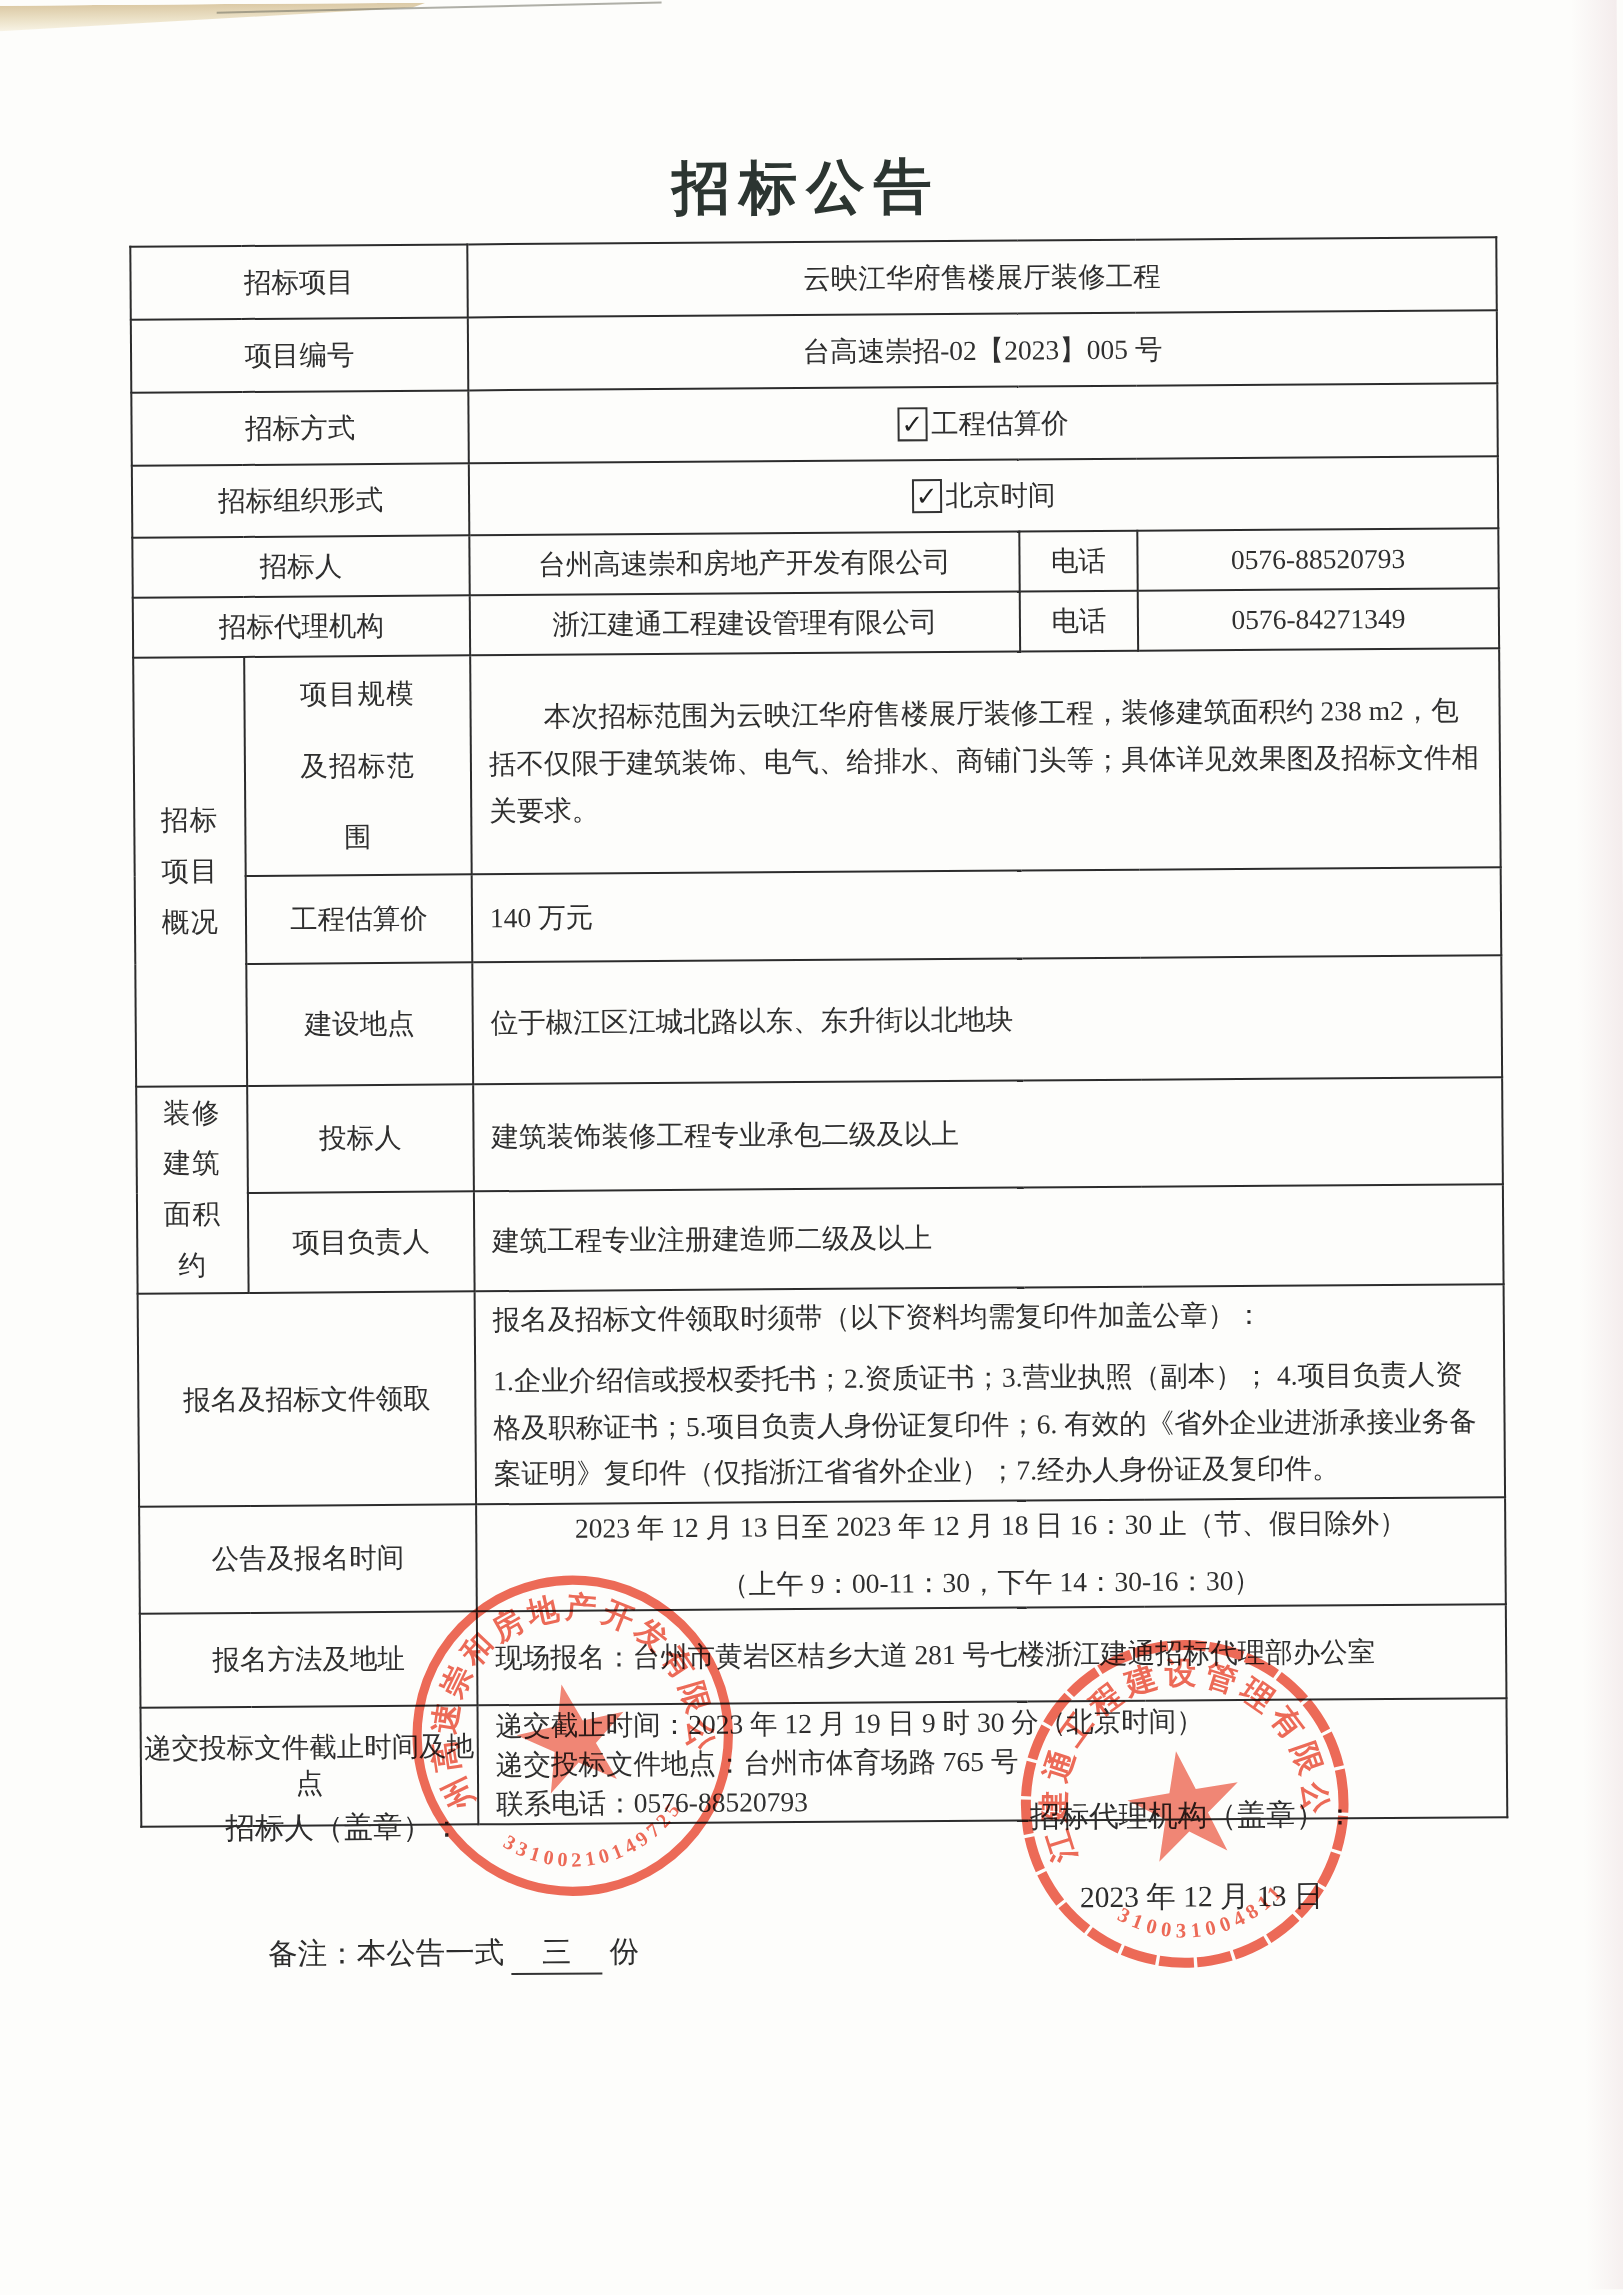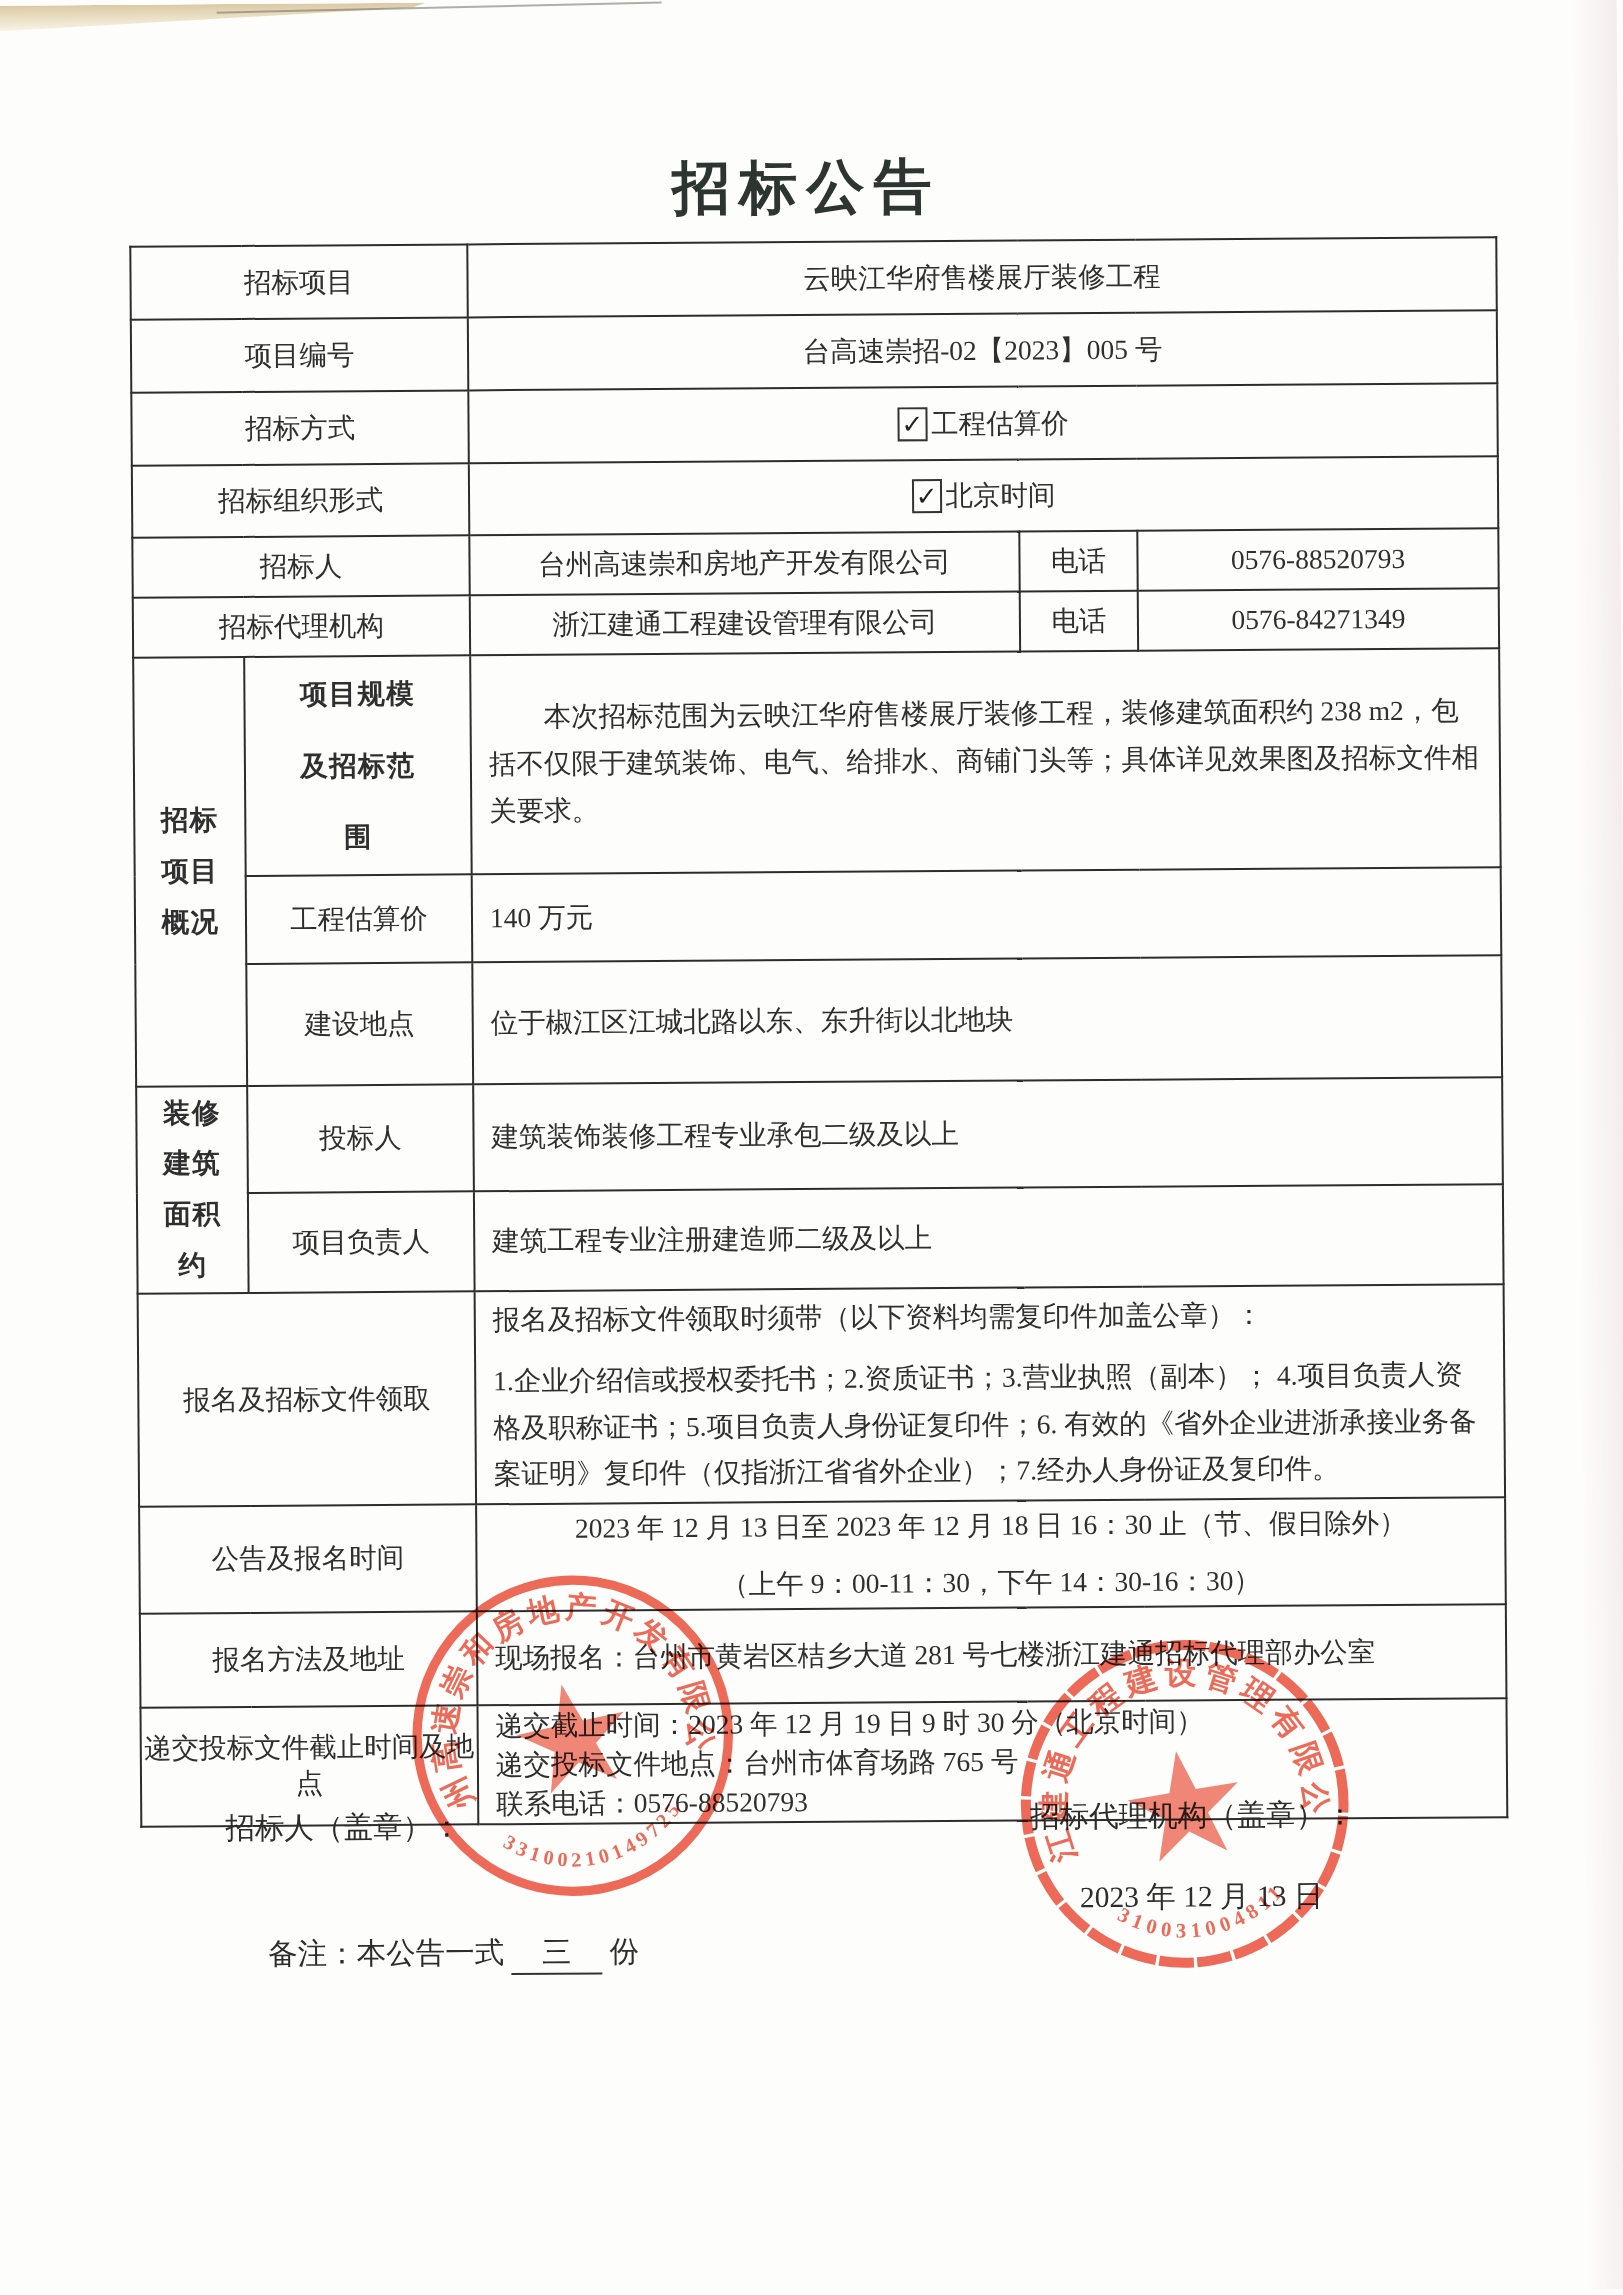--- a/index.html
+++ b/index.html
@@ -47,21 +47,21 @@
     font-size:27.5px;
     vertical-align:middle;
     color:#2f2f2f;
   }
   td.lab{text-align:center;}
   td.vcenter{text-align:center;}
   td.vleft{text-align:left;padding:0 17px;}
   td.vsec{text-align:center;}
   .vert-text{
     display:inline-block;width:2.2em;word-break:break-all;
-    line-height:1.85;text-align:center;letter-spacing:1.3px;font-weight:bold;
+    line-height:1.85;text-align:center;letter-spacing:1.3px;
   }
   .chkline{display:inline-flex;align-items:center;gap:3.9px;}
   .chkbox{
     display:inline-flex;align-items:center;justify-content:center;
     width:26px;height:30px;border:2.6px solid #333;
     font-size:26px;line-height:1;color:#222;
     font-family:"DejaVu Sans",sans-serif;
   }
   .para{margin:0;line-height:1.7;text-align:left;}
   .indent2{text-indent:2em;}

